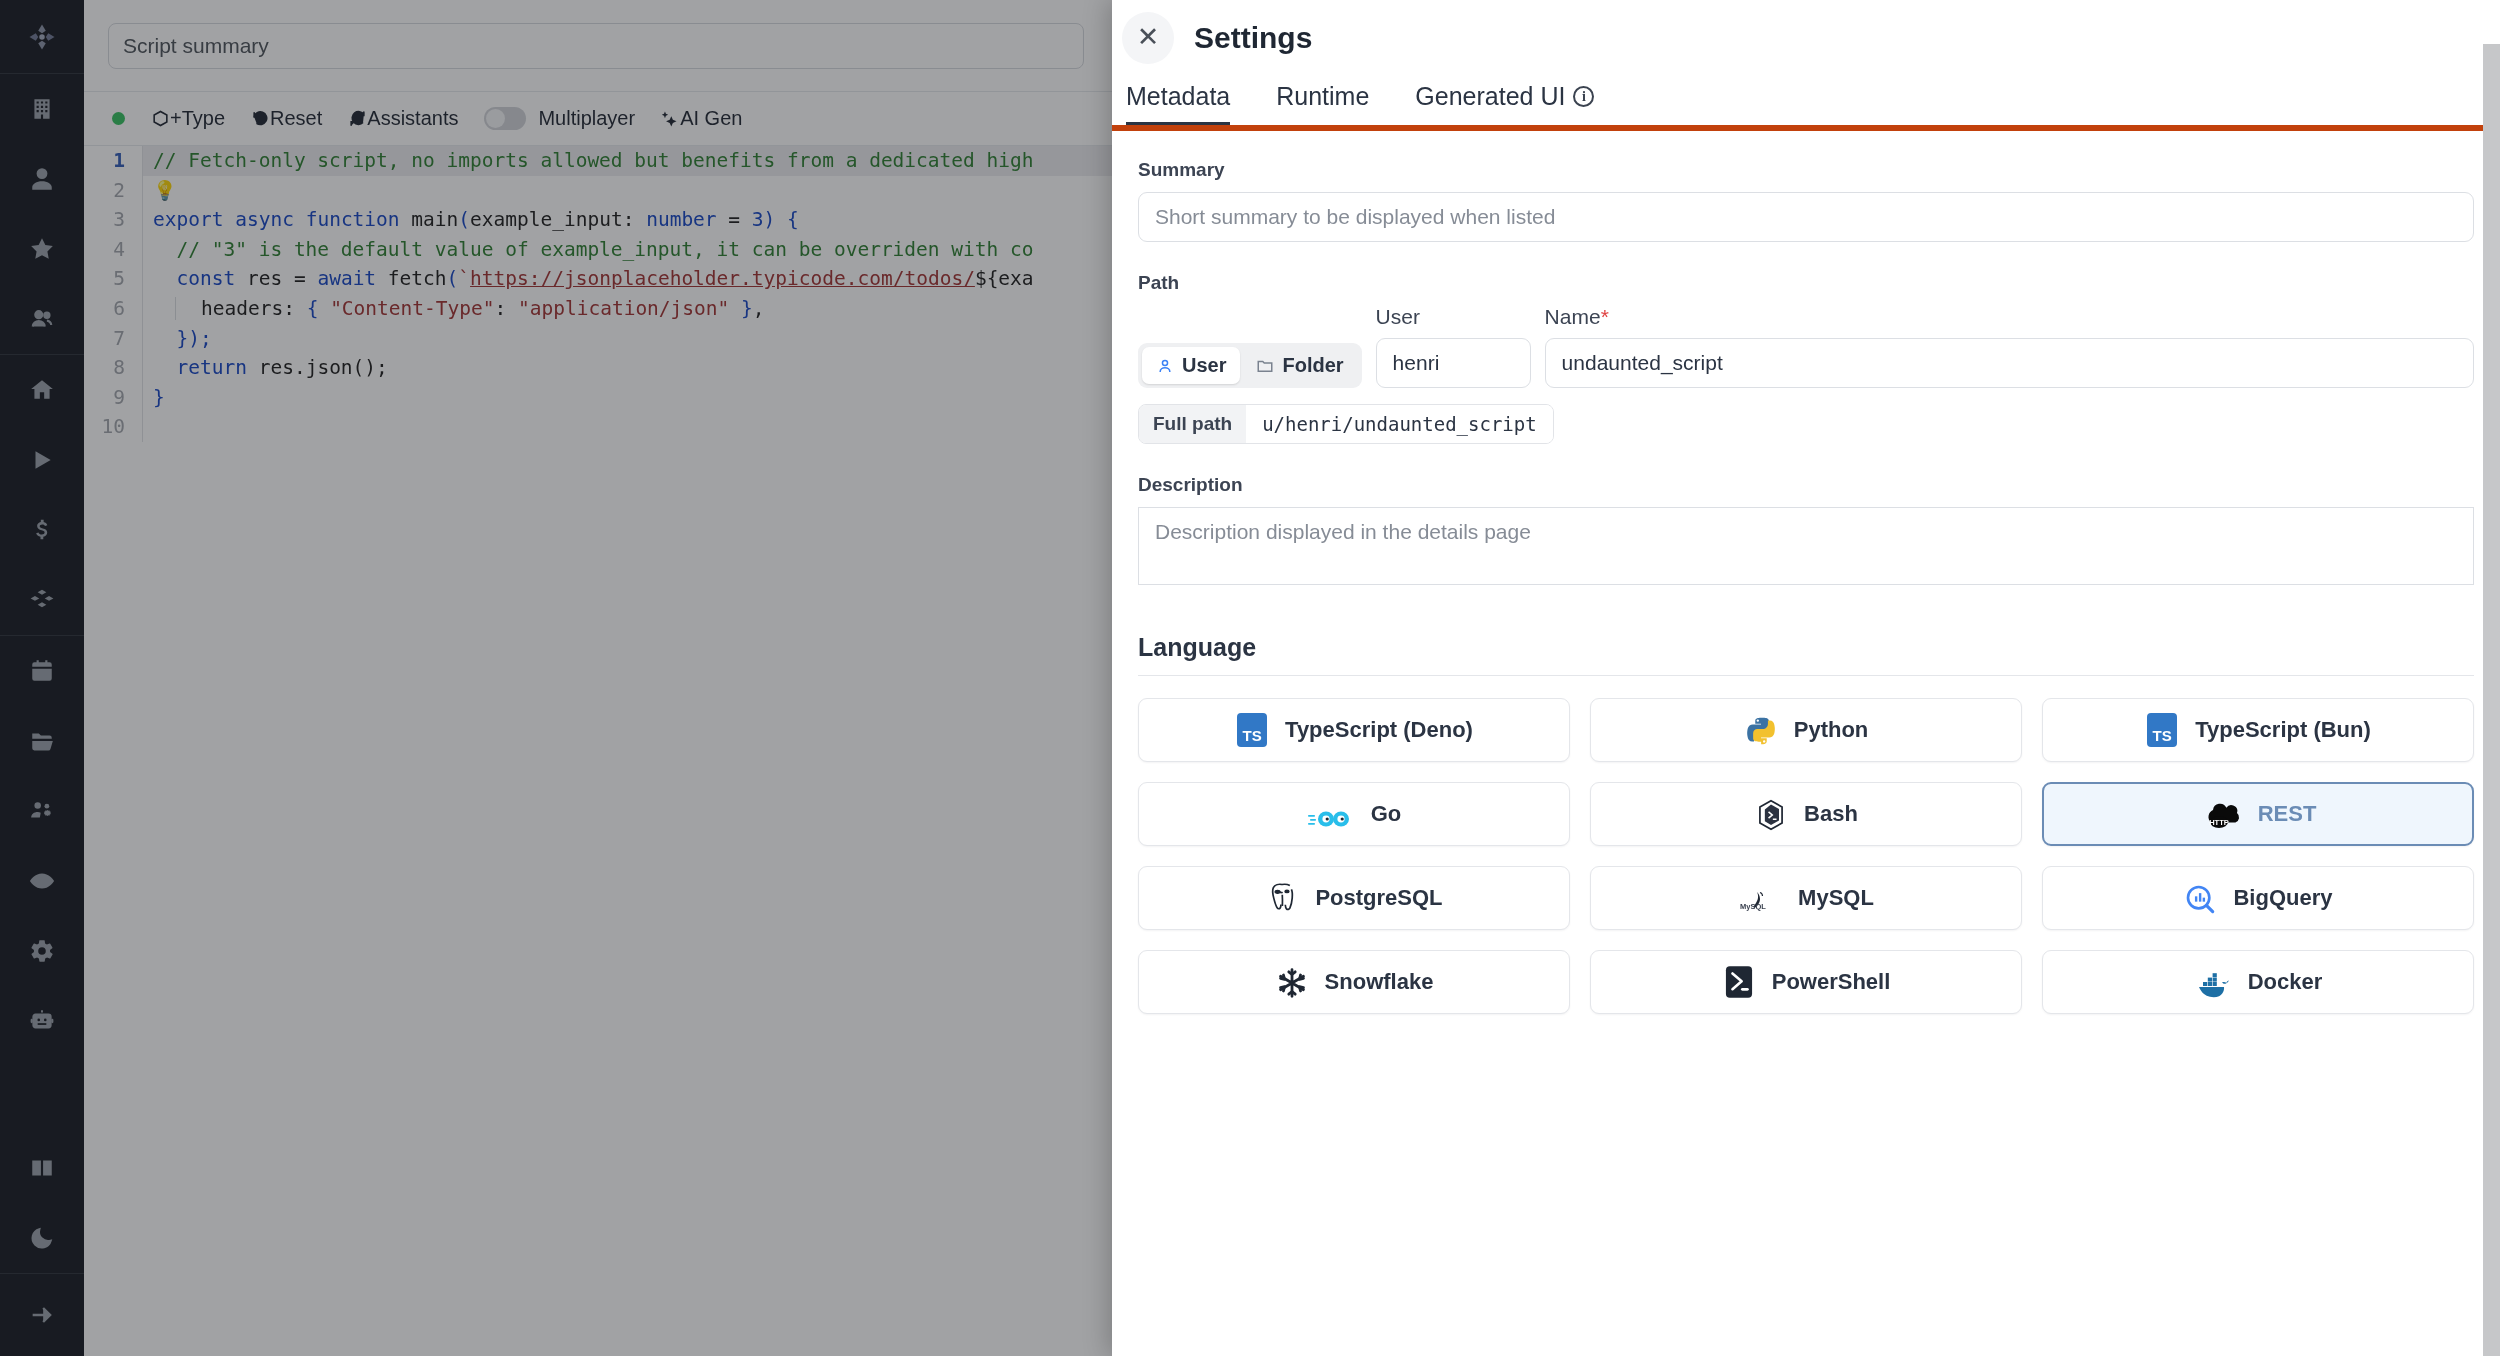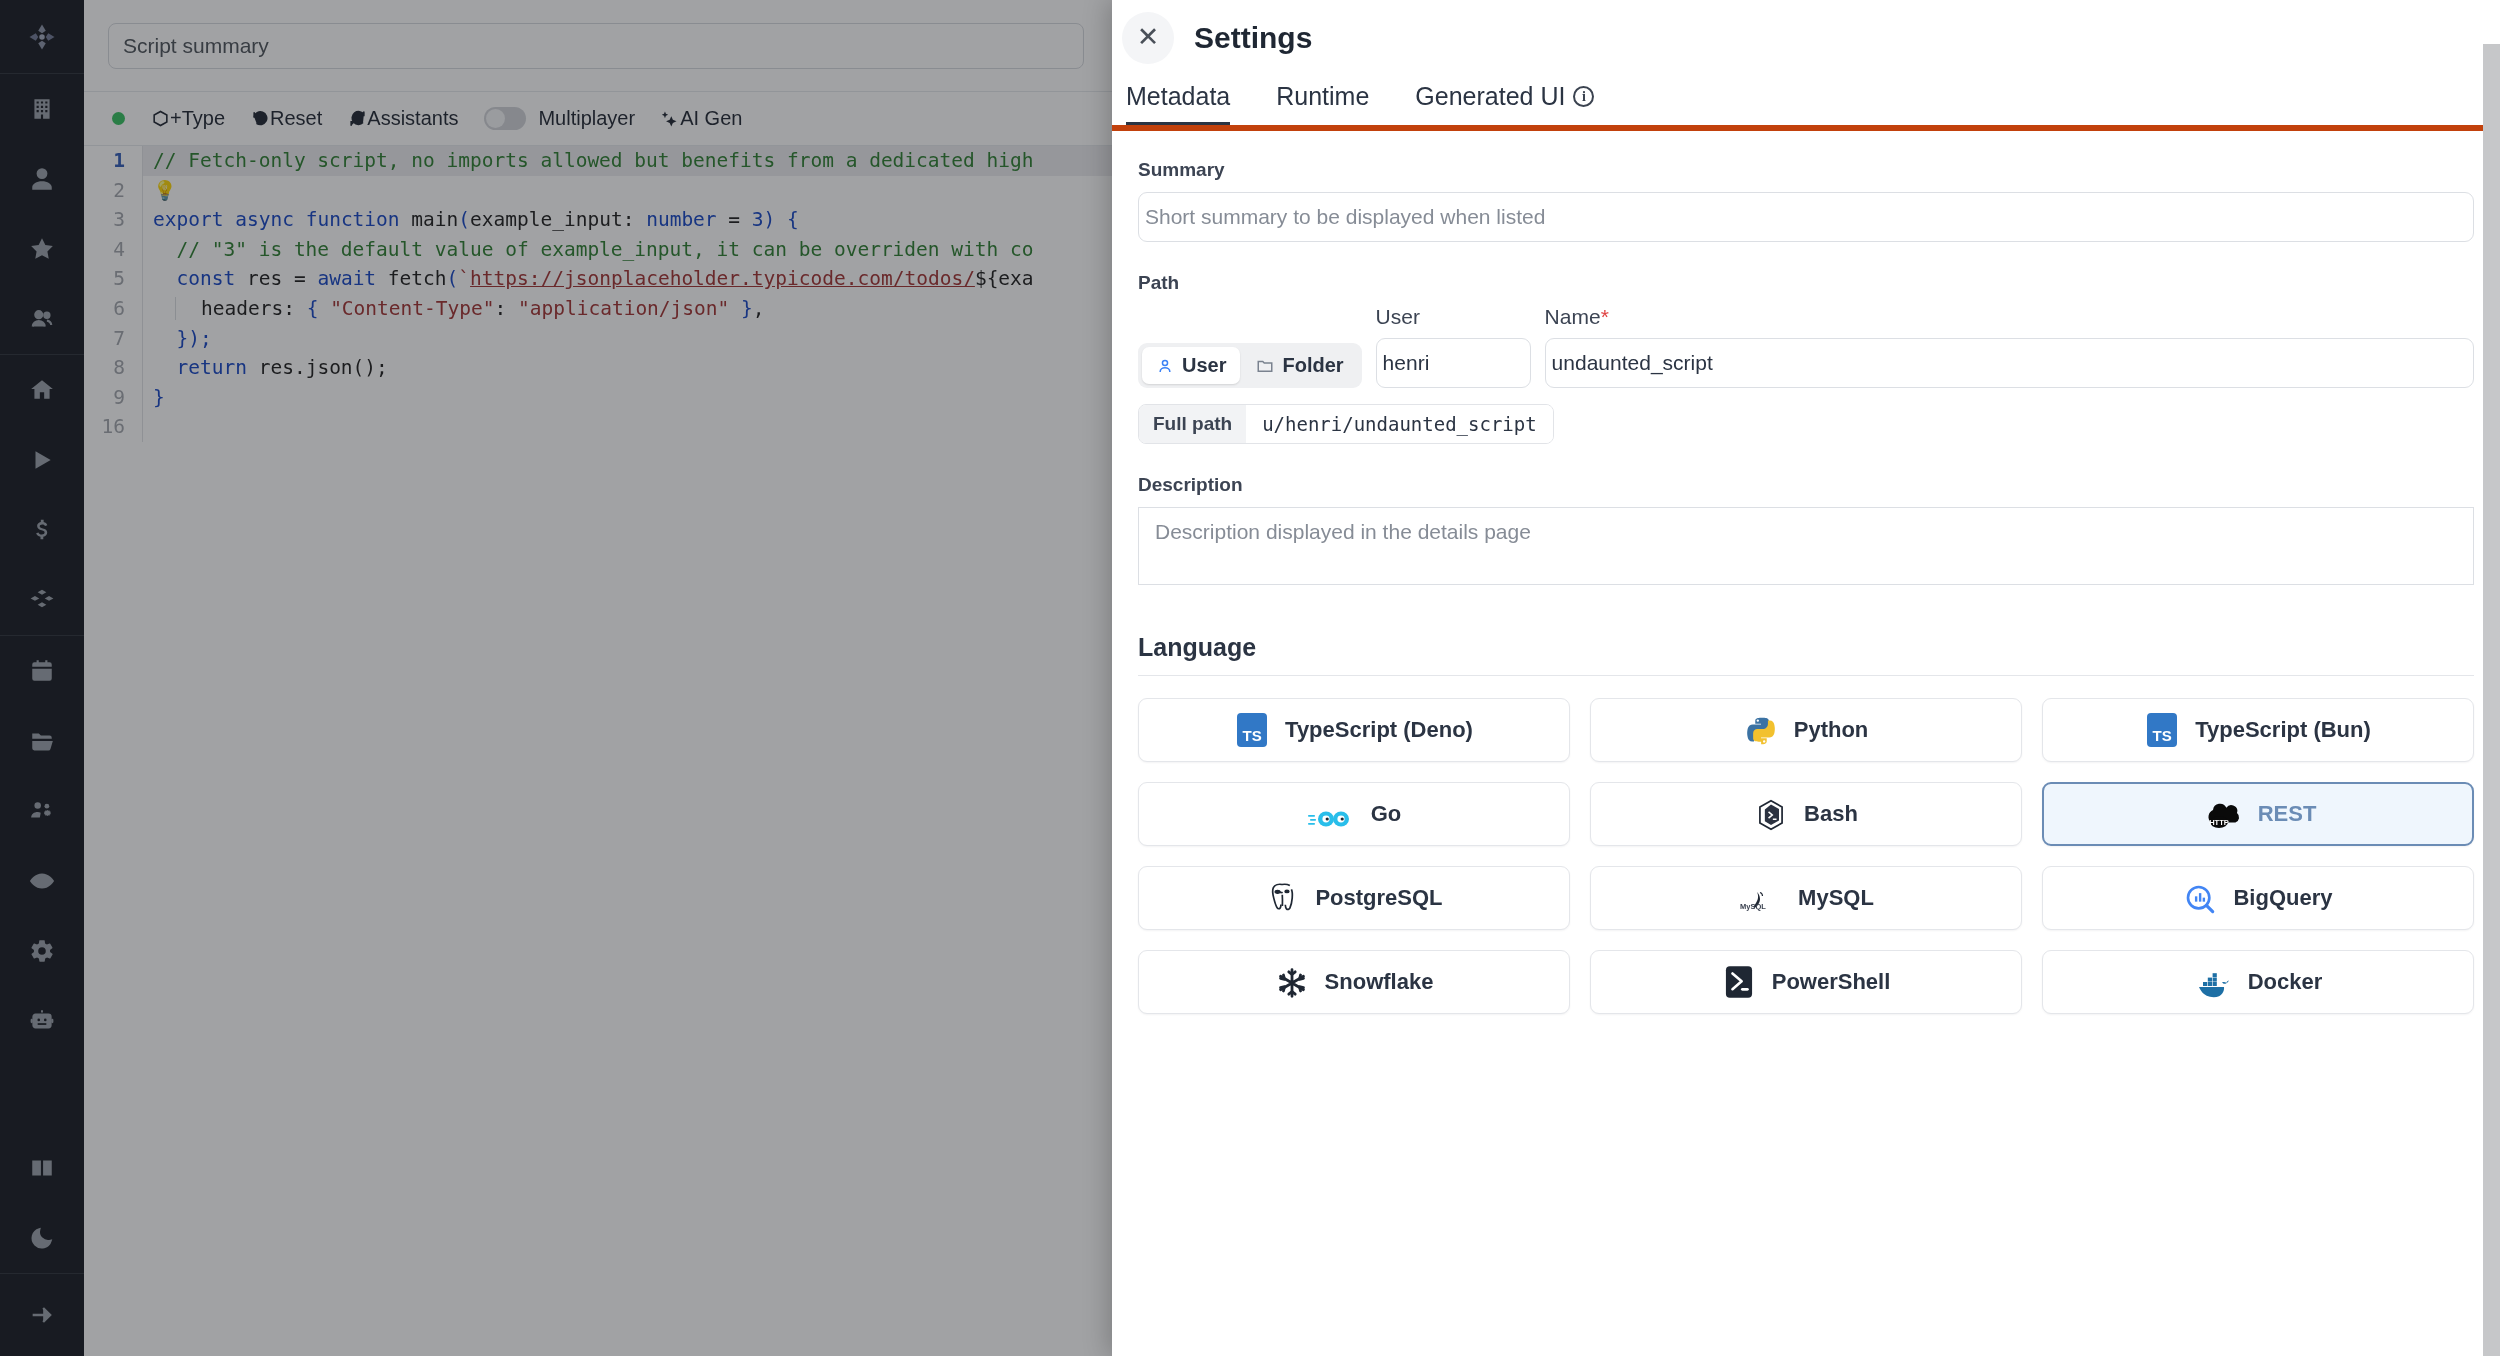--- a/index.html
+++ b/index.html
@@ -94,21 +94,21 @@
   .tab.active { border-bottom-color: #2b3443; font-weight: 400; }
   .info-i { width: 21px; height: 21px; border: 2px solid #3b4350; border-radius: 50%;
             display: inline-flex; align-items: center; justify-content: center;
             font-size: 14px; font-weight: 700; color: #3b4350; font-family: "Liberation Serif", serif; }
 
   .drawer-body { flex: 1 1 auto; overflow: hidden; padding: 28px 26px 0 26px; position: relative; }
 
   .field-label { font-size: 19px; font-weight: 700; color: #3c4453; margin-bottom: 11px; }
   .text-input {
     width: 100%; height: 50px; border: 1px solid #dcdfe4; border-radius: 9px;
-    padding: 0 6px; font-size: 21px; color: #2b3443; font-family: "Liberation Sans", sans-serif;
+    padding: 0 16px; font-size: 21px; color: #2b3443; font-family: "Liberation Sans", sans-serif;
     background: #fff; outline: none;
   }
   .text-input::placeholder { color: #868c96; }
   .textarea {
     width: 100%; height: 78px; border: 1px solid #dcdfe4; border-radius: 0;
     padding: 12px 16px; font-size: 21px; color: #2b3443; resize: none;
     font-family: "Liberation Sans", sans-serif; background: #fff; outline: none;
   }
   .textarea::placeholder { color: #868c96; }
 
@@ -368,21 +368,21 @@
         </div>
         <div class="code-row">
           <div class="ln">8</div>
           <div class="code-line"><span class="ind">  </span><span class="c-kw">return</span><span class="c-fn"> </span><span class="c-fn">res.json();</span></div>
         </div>
         <div class="code-row">
           <div class="ln">9</div>
           <div class="code-line"><span class="c-br">}</span></div>
         </div>
         <div class="code-row">
-          <div class="ln">16</div>
+          <div class="ln">10</div>
           <div class="code-line"> </div>
         </div>
       </div>
 
     </div>
   </div>
 
   <div id="dim"></div>
 
   <div id="drawer">

